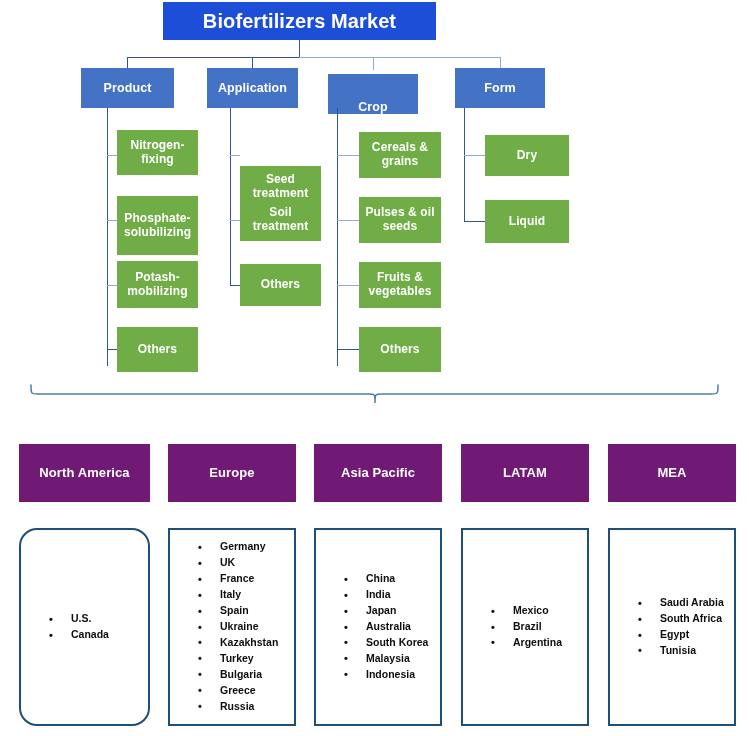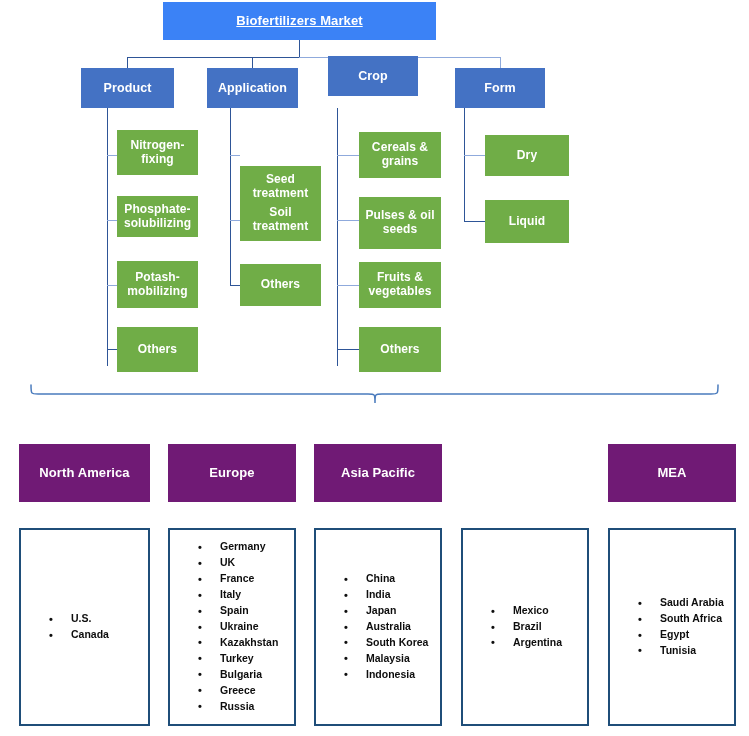--- a/index.html
+++ b/index.html
@@ -26,23 +26,22 @@
     align-items: center;
     justify-content: center;
     text-align: center;
     color: #ffffff;
     font-weight: bold;
     line-height: 1.15;
     letter-spacing: .1px;
   }
 
   .title-box {
-    background: #3b82f6;
-    font-size: 13px;
-    text-decoration: underline;
+    background: #1d4ed8;
+    font-size: 20px;
   }
 
   .cat-box {
     background: #4472c4;
     font-size: 12.5px;
   }
 
   .sub-box {
     background: #70ad47;
     font-size: 12px;
@@ -122,37 +121,37 @@
   <div class="ln-v" style="left:252px; top:57px; height:13px;"></div>
   <div class="ln-v light" style="left:373px; top:57px; height:13px;"></div>
   <div class="ln-v light" style="left:500px; top:57px; height:13px;"></div>
 
   <div class="box cat-box" style="left:81px; top:68px; width:93px; height:40px;">
     <span>Product</span>
   </div>
   <div class="box cat-box" style="left:207px; top:68px; width:91px; height:40px;">
     <span>Application</span>
   </div>
-  <div class="box cat-box" style="left:328px; top:56px; width:90px; height:40px;">
+  <div class="box cat-box" style="left:328px; top:74px; width:90px; height:40px;align-items:flex-end;">
     <span>Crop</span>
   </div>
   <div class="box cat-box" style="left:455px; top:68px; width:90px; height:40px;">
     <span>Form</span>
   </div>
 
   <div class="ln-v" style="left:107px; top:108px; height:258px;"></div>
   <div class="ln-h light" style="left:107px; top:155px; width:10px;"></div>
   <div class="ln-h light" style="left:107px; top:220px; width:10px;"></div>
   <div class="ln-h light" style="left:107px; top:285px; width:10px;"></div>
   <div class="ln-h" style="left:107px; top:349px; width:10px;"></div>
 
   <div class="box sub-box" style="left:117px; top:130px; width:81px; height:45px;">
     <span>Nitrogen-fixing</span>
   </div>
-  <div class="box sub-box" style="left:117px; top:196px; width:81px; height:41px;">
+  <div class="box sub-box" style="left:117px; top:196px; width:81px; height:59px;">
     <span>Phosphate-solubilizing</span>
   </div>
   <div class="box sub-box" style="left:117px; top:261px; width:81px; height:47px;">
     <span>Potash-mobilizing</span>
   </div>
   <div class="box sub-box" style="left:117px; top:327px; width:81px; height:45px;">
     <span>Others</span>
   </div>
 
   <div class="ln-v" style="left:230px; top:108px; height:178px;"></div>
@@ -172,21 +171,21 @@
 
   <div class="ln-v" style="left:337px; top:108px; height:258px;"></div>
   <div class="ln-h light" style="left:337px; top:155px; width:22px;"></div>
   <div class="ln-h light" style="left:337px; top:220px; width:22px;"></div>
   <div class="ln-h light" style="left:337px; top:285px; width:22px;"></div>
   <div class="ln-h" style="left:337px; top:349px; width:22px;"></div>
 
   <div class="box sub-box" style="left:359px; top:132px; width:82px; height:46px;">
     <span>Cereals &amp; grains</span>
   </div>
-  <div class="box sub-box" style="left:359px; top:197px; width:82px; height:52px;">
+  <div class="box sub-box" style="left:359px; top:197px; width:82px; height:46px;">
     <span>Pulses &amp; oil seeds</span>
   </div>
   <div class="box sub-box" style="left:359px; top:262px; width:82px; height:46px;">
     <span>Fruits &amp; vegetables</span>
   </div>
   <div class="box sub-box" style="left:359px; top:327px; width:82px; height:45px;">
     <span>Others</span>
   </div>
 
   <div class="ln-v" style="left:464px; top:108px; height:114px;"></div>
@@ -212,25 +211,28 @@
 
   <div class="box region-box" style="left:19px; top:444px; width:131px; height:58px;">
     <span>North America</span>
   </div>
   <div class="box region-box" style="left:168px; top:444px; width:128px; height:58px;">
     <span>Europe</span>
   </div>
   <div class="box region-box" style="left:314px; top:444px; width:128px; height:58px;justify-content:center;">
     <span>Asia Pacific</span>
   </div>
+  <div class="box region-box" style="left:461px; top:444px; width:128px; height:58px;">
+    <span>LATAM</span>
+  </div>
   <div class="box region-box" style="left:608px; top:444px; width:128px; height:58px;">
     <span>MEA</span>
   </div>
 
-  <div class="region-list" style="left:19px; top:528px; width:131px; height:198px;">
+  <div class="region-list" style="left:19px; top:528px; width:131px; height:198px;border-radius:18px;">
     <ul>
       <li>U.S.</li>
       <li>Canada</li>
     </ul>
   </div>
 
   <div class="region-list" style="left:168px; top:528px; width:128px; height:198px;">
     <ul>
       <li>Germany</li>
       <li>UK</li>

